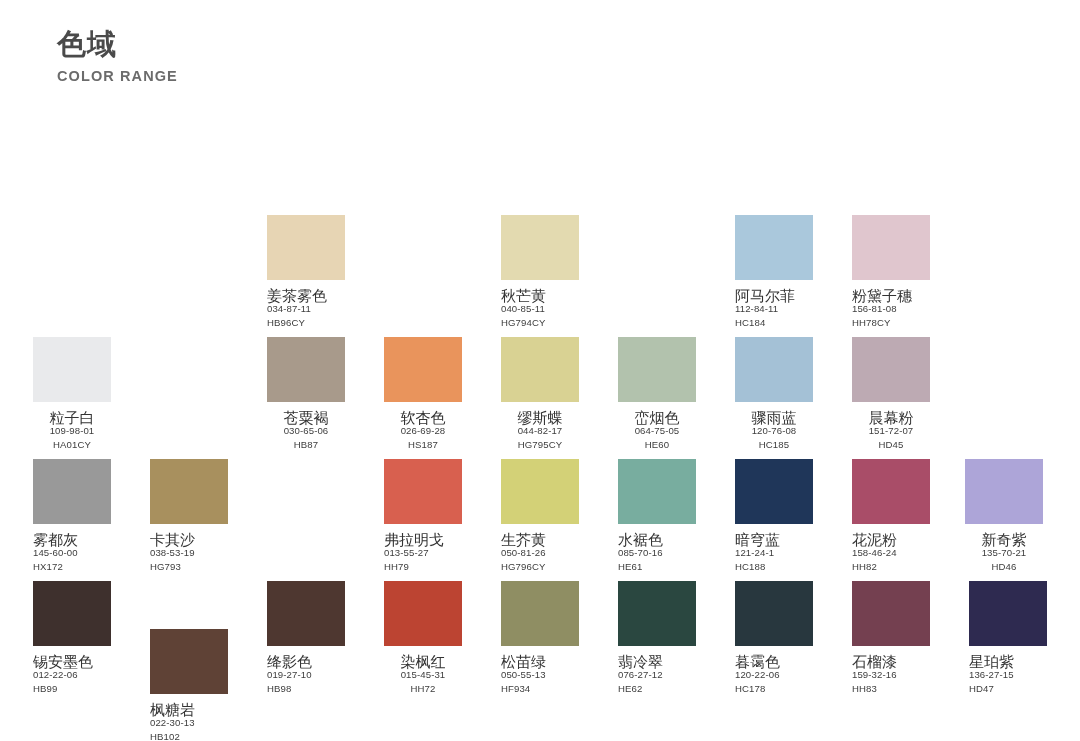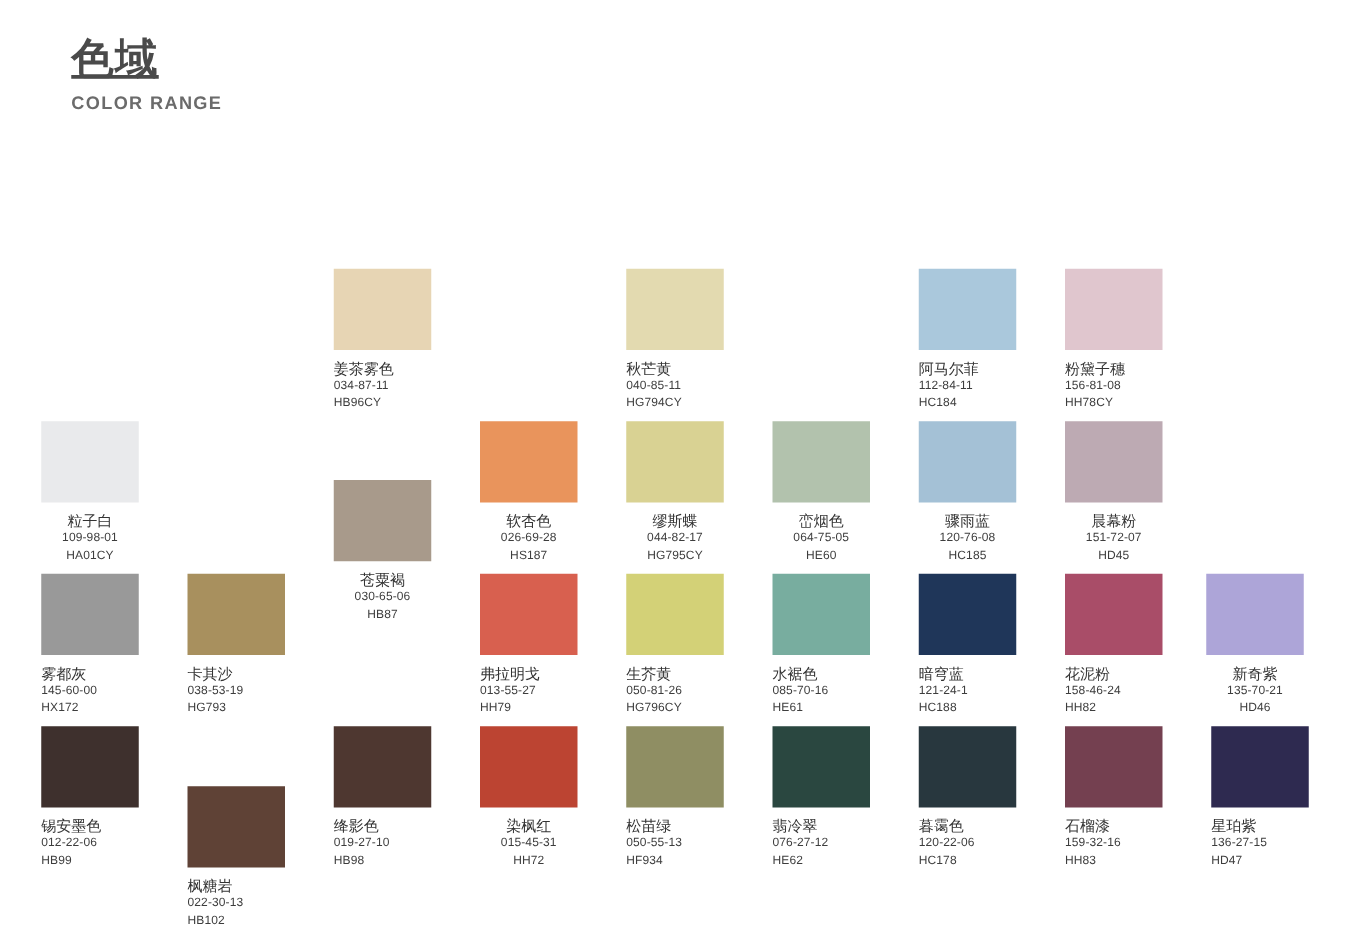--- a/index.html
+++ b/index.html
@@ -15,27 +15,26 @@
     position: relative;
   }
 
   
   .header {
     position: absolute;
     left: 57px;
     top: 26px;
   }
   .header-title-cn {
-    font-size: 34px;
+    font-size: 29px;
     font-weight: bold;
     color: #4a4a4a;
     letter-spacing: 1px;
     line-height: 1.25;
     margin: 0;
-    text-decoration: underline;
   }
   .header-title-en {
     font-size: 14.5px;
     font-weight: bold;
     color: #6b6b6b;
     letter-spacing: 1.1px;
     line-height: 1.2;
     margin: 6px 0 0 0;
   }
 
@@ -64,21 +63,21 @@
     background: transparent;
   }
   .swatch-meta {
     margin-top: 9px;
     font-size: 9.5px;
     line-height: 13.4px;
     color: #3f3f3f;
     white-space: nowrap;
   }
   .swatch-name {
-    font-size: 12px;
+    font-size: 15px;
     color: #333333;
   }
   .swatch-code,
   .swatch-sku {
     font-size: 9.6px;
     color: #3d3d3d;
     letter-spacing: 0.1px;
   }
 </style>
 </head>
@@ -141,21 +140,21 @@
     </div>
     <div class="palette-row" style="height: 122px; text-align: center;">
       <div class="swatch-cell" style="left: 0px; width: 78px;">
         <span class="swatch-chip" style="width: 78px; height: 65px; background: rgb(233, 234, 236);"></span>
         <div class="swatch-meta">
           <div class="swatch-name">粒子白</div>
           <div class="swatch-code">109-98-01</div>
           <div class="swatch-sku">HA01CY</div>
         </div>
       </div>
-      <div class="swatch-cell" style="left: 234px; width: 78px; margin-top: 47px;">
+      <div class="swatch-cell" style="left: 234px; width: 78px;">
         <span class="swatch-chip" style="width: 78px; height: 65px; background: rgb(168, 154, 139);"></span>
         <div class="swatch-meta">
           <div class="swatch-name">苍粟褐</div>
           <div class="swatch-code">030-65-06</div>
           <div class="swatch-sku">HB87</div>
         </div>
       </div>
       <div class="swatch-cell" style="left: 351px; width: 78px;">
         <span class="swatch-chip" style="width: 78px; height: 65px; background: rgb(233, 148, 92);"></span>
         <div class="swatch-meta">

